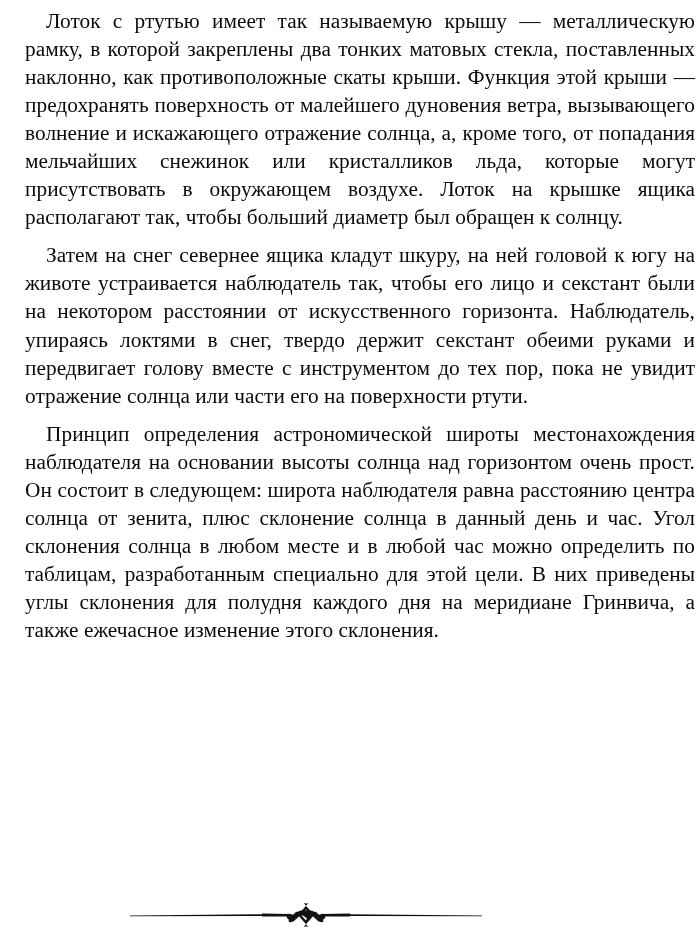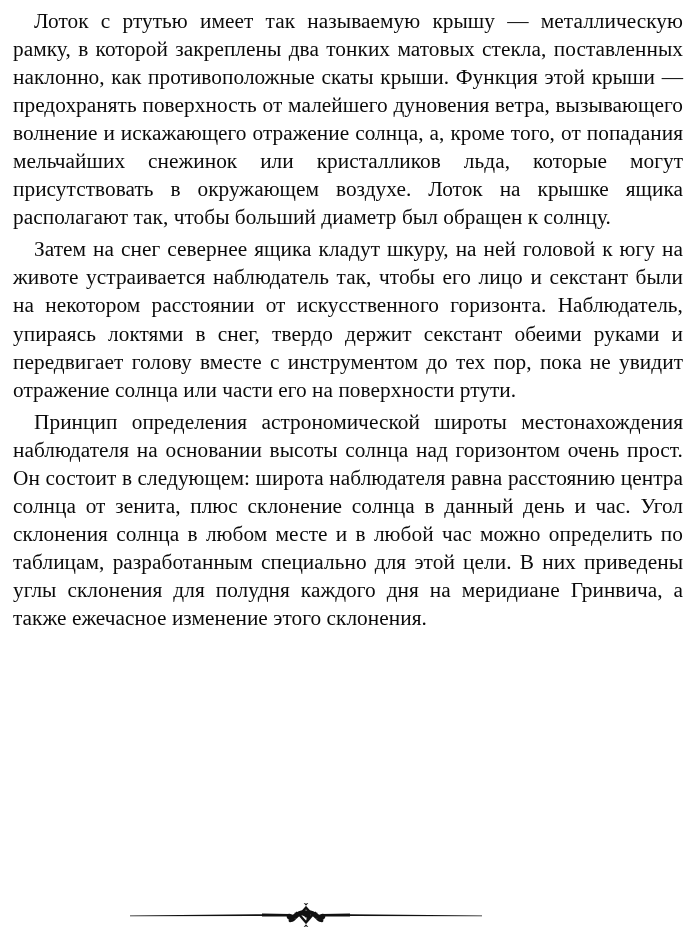--- a/index.html
+++ b/index.html
@@ -12,38 +12,38 @@
     background: #ffffff;
     font-family: "Liberation Serif", "DejaVu Serif", serif;
     color: #0a0a0a;
     overflow: hidden;
   }
   .page {
     position: relative;
     width: 612px;
     height: 939px;
     box-sizing: border-box;
-    padding: 7px 13px 0 13px;
+    padding: 7px 13px 0 25px;
   }
   .body-text {
     width: 670px;
   }
   .para {
     margin: 0;
     font-size: 21.3px;
     line-height: 28.05px;
     text-align: justify;
     text-indent: 21px;
     text-justify: inter-word;
     word-spacing: 0px;
     letter-spacing: 0.05px;
     -webkit-font-smoothing: antialiased;
   }
   .para + .para {
-    margin-top: 4px;
+    margin-top: 10px;
   }
   
   .ornament-wrap {
     position: absolute;
     left: 0;
     right: 0;
     bottom: 11px;
     display: flex;
     align-items: center;
     justify-content: center;

